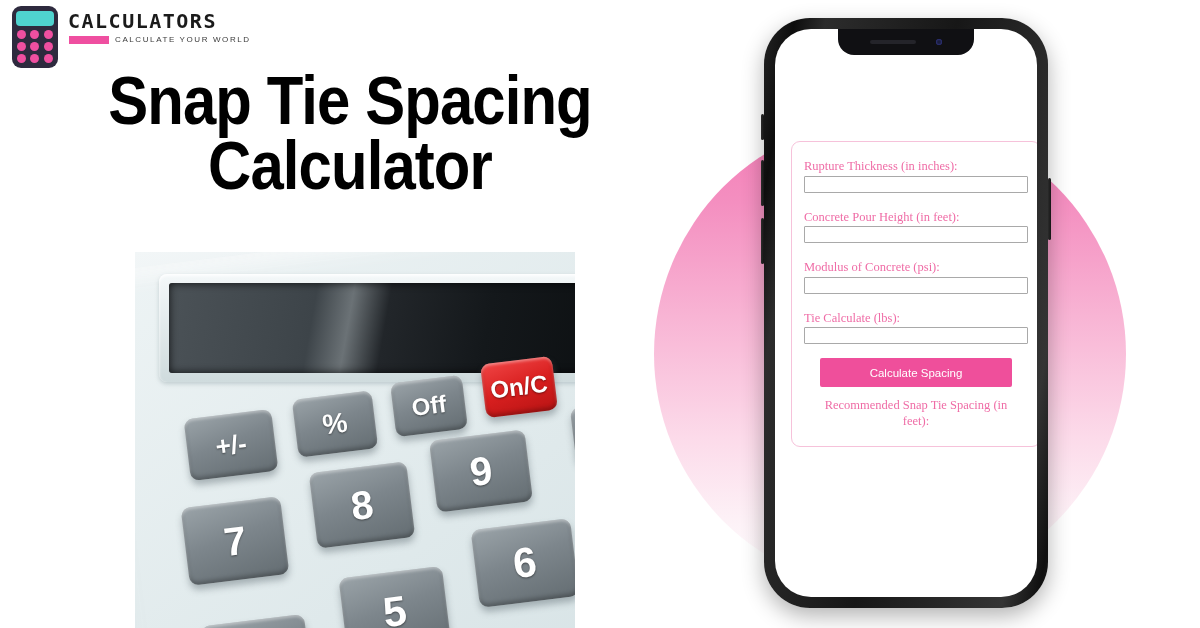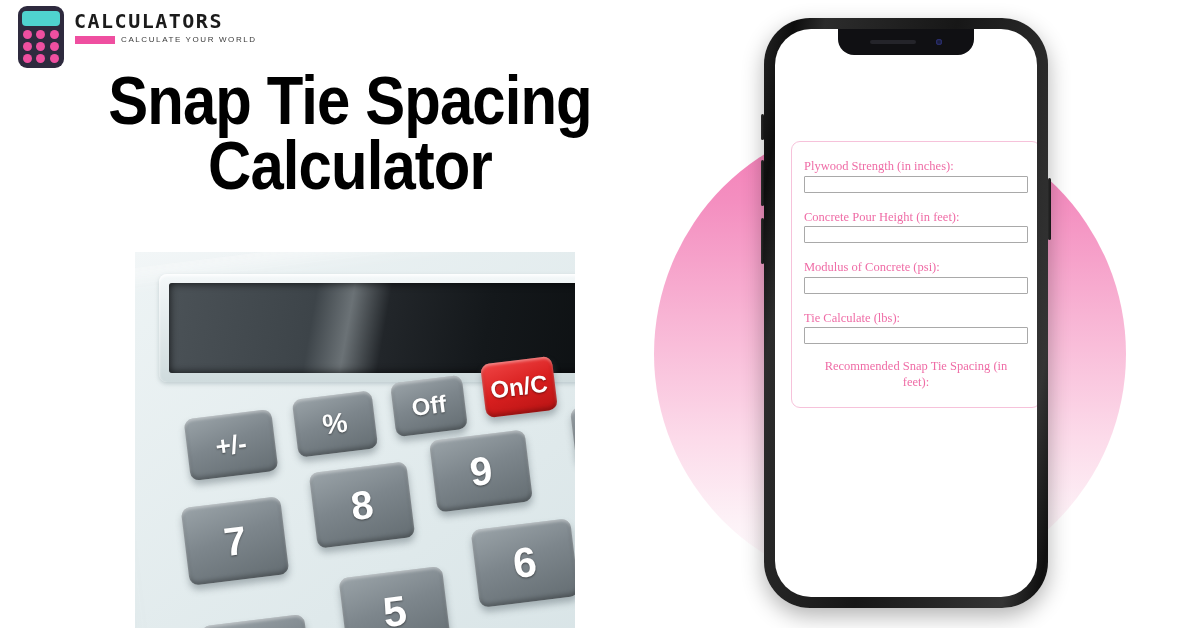--- a/index.html
+++ b/index.html
@@ -16,21 +16,21 @@
     position: relative;
     width: 1200px;
     height: 628px;
     background: #ffffff;
   }
 
   
 
   .brand {
     position: absolute;
-    left: 18px;
+    left: 12px;
     top: 6px;
     display: flex;
     align-items: flex-start;
     gap: 10px;
   }
 
   .brand-icon {
     width: 46px;
     height: 62px;
     background: #2e2a3e;
@@ -379,31 +379,32 @@
     <span class="side-btn power"></span>
 
     <div class="phone-screen">
       <div class="notch">
         <span class="notch-speaker"></span>
         <span class="notch-camera"></span>
       </div>
 
       <div class="form-card">
 
-        <label class="field-label">Plywood Strength (in inches):</label>
+        <label class="field-label">Rupture Thickness (in inches):</label>
         <input class="field-input" type="text" placeholder="" style="">
 
         <label class="field-label">Concrete Pour Height (in feet):</label>
         <input class="field-input" type="text" placeholder="" style="">
 
         <label class="field-label">Modulus of Concrete (psi):</label>
         <input class="field-input" type="text" placeholder="" style="">
 
         <label class="field-label">Tie Calculate (lbs):</label>
         <input class="field-input" type="text" placeholder="" style="">
 
+        <button class="form-btn">Calculate Spacing</button>
 
         <div class="result-label">Recommended Snap Tie Spacing (in feet):</div>
       </div>
     </div>
   </div>
 
 </div>
 
 </body></html>

